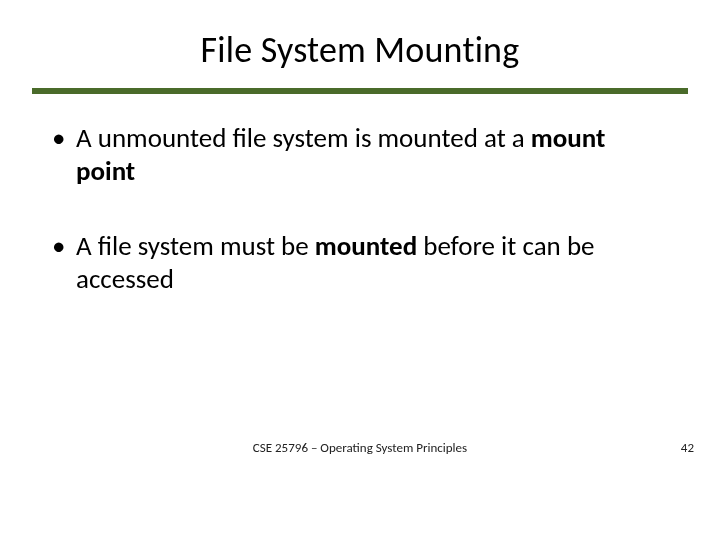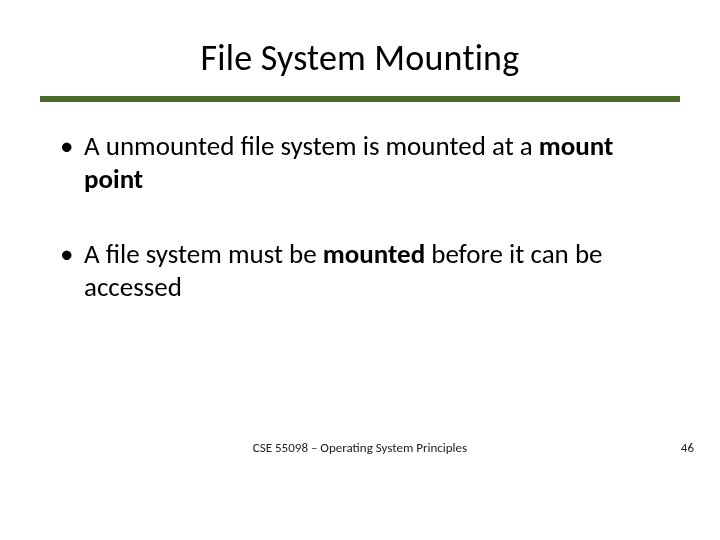--- a/index.html
+++ b/index.html
@@ -1,21 +1,21 @@
 <!DOCTYPE html>
 <html><head>
 <meta charset="utf-8">
 <style>
   * { margin: 0; padding: 0; box-sizing: border-box; }
   html, body { width: 720px; height: 540px; background: #fff; font-family: Calibri, "Segoe UI", Arial, sans-serif; color: #000; }
   .slide {
     width: 720px;
     height: 469px;
     position: relative;
-    padding: 8px;
+    padding: 0;
   }
   .title-block {
     text-align: center;
     padding-top: 28px;
     padding-bottom: 10px;
   }
   .title {
     font-size: 36px;
     font-weight: 400;
     letter-spacing: 0.2px;
@@ -82,17 +82,17 @@
       <li>
         <span>A unmounted file system is mounted at a </span><span class="b">mount point</span><span></span>
       </li>
       <li>
         <span>A file system must be </span><span class="b">mounted</span><span> before it can be accessed</span>
       </li>
     </ul>
   </div>
 
   <div class="footer">
-    <span class="footer-text">CSE 55098 – Operating System Principles</span>
-    <span class="page-num">46</span>
+    <span class="footer-text">CSE 25796 – Operating System Principles</span>
+    <span class="page-num">42</span>
   </div>
 
 </div>
 
 </body></html>

